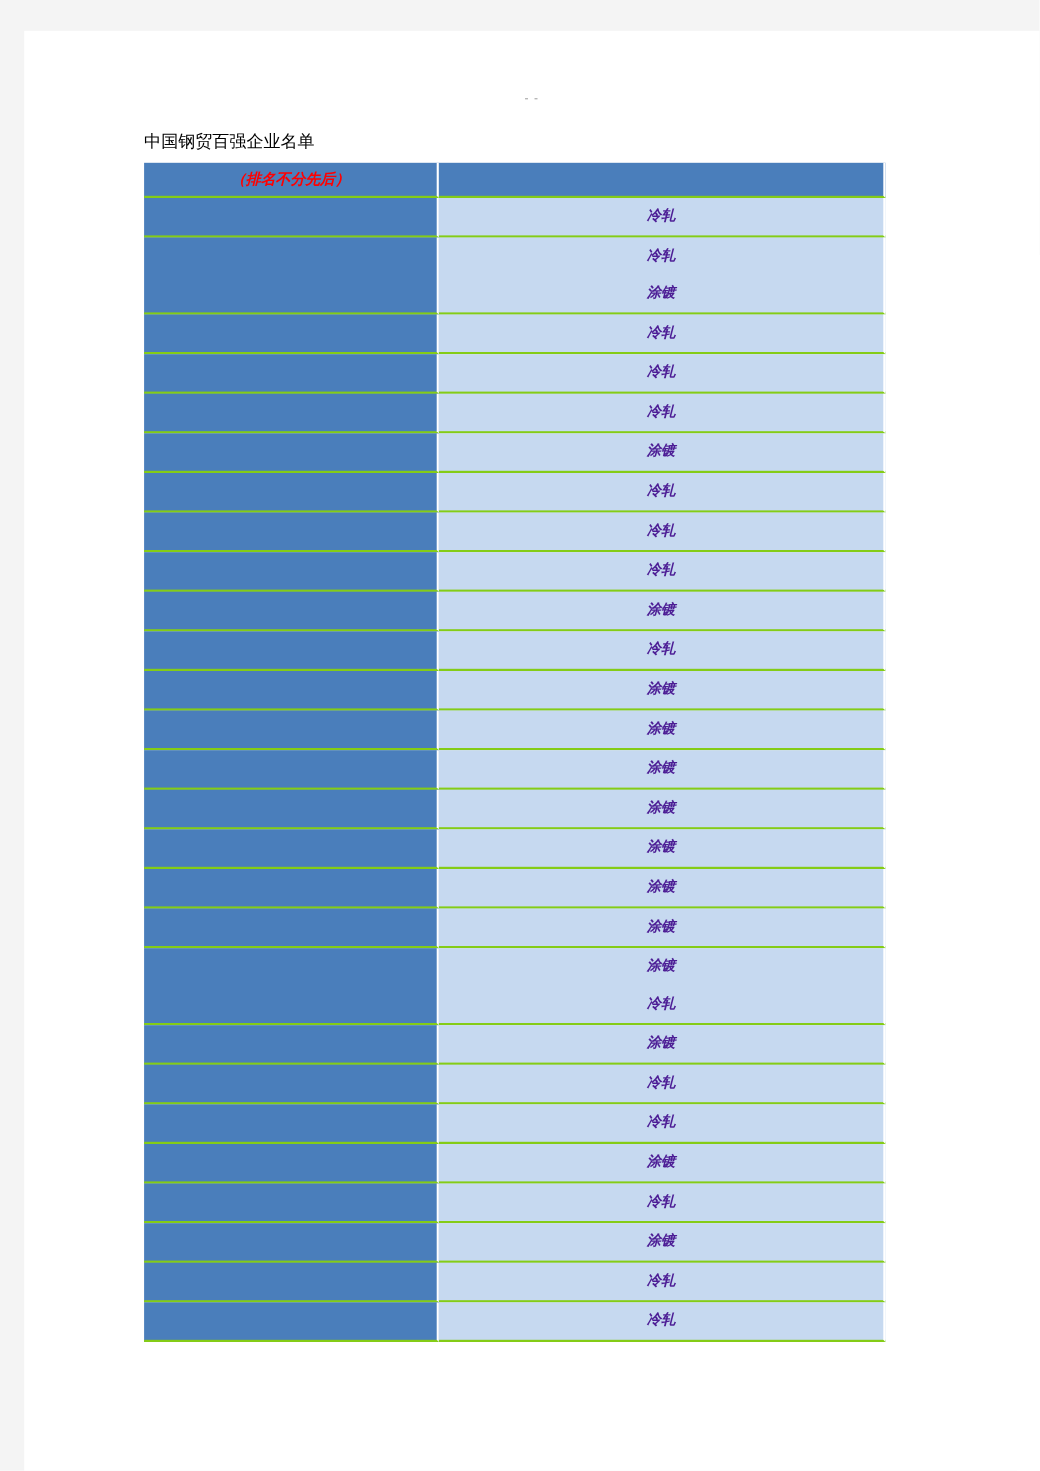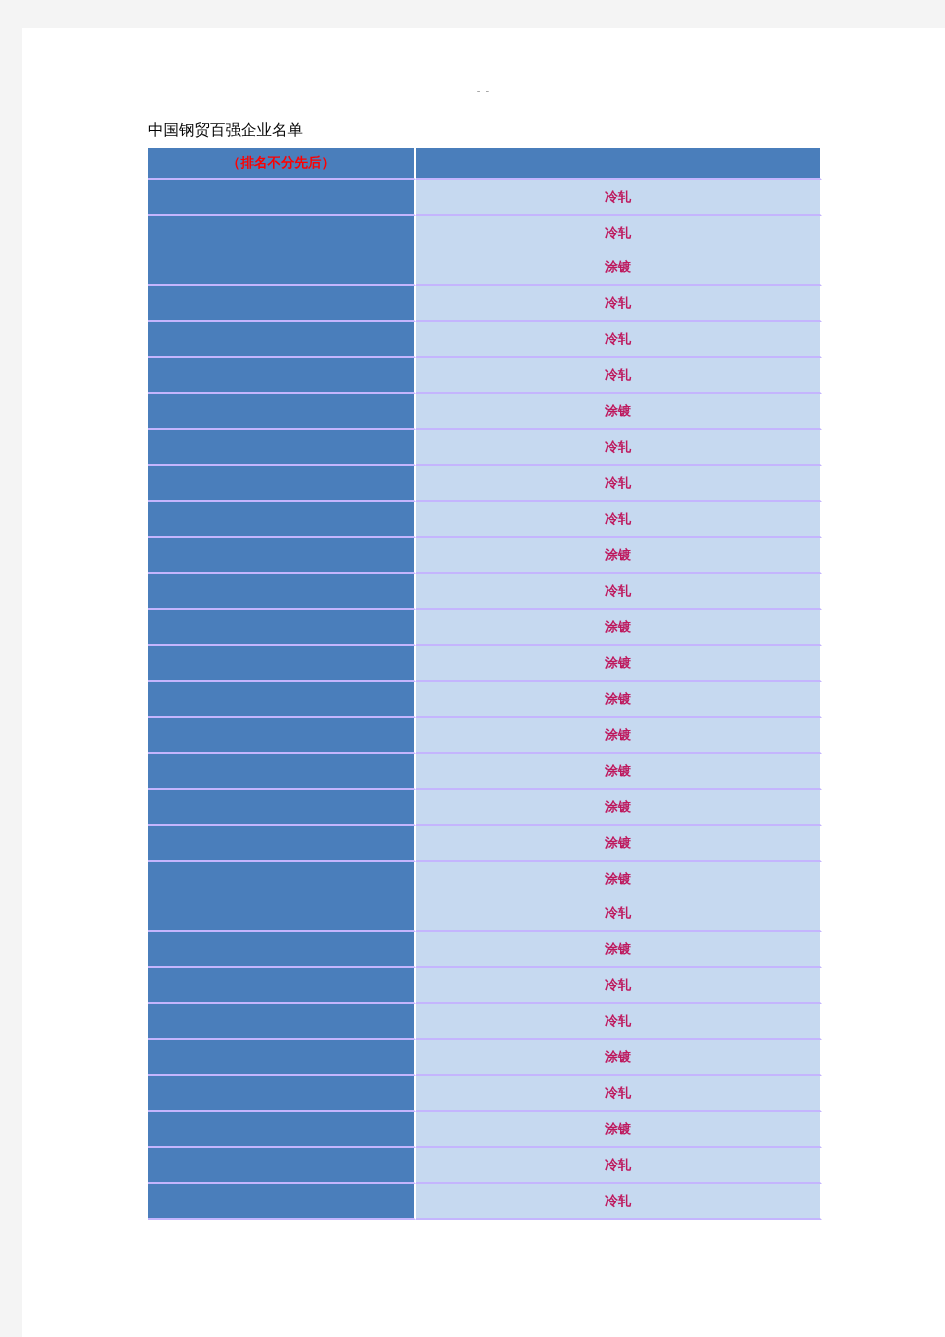--- a/index.html
+++ b/index.html
@@ -28,21 +28,21 @@
     width: 923px;
     text-align: center;
     font-size: 11px;
     color: #9a9a9a;
     letter-spacing: 1px;
     line-height: 12px;
     height: 12px;
   }
   #doc-body {
     position: absolute;
-    left: 126px;
+    left: 109px;
     top: 90px;
     width: 675px;
   }
   .doc-title {
     font-size: 15.5px;
     line-height: 24px;
     color: #000000;
     white-space: nowrap;
   }
   .doc-subtitle {
@@ -55,33 +55,34 @@
   table.steel-table {
     margin-top: 6px;
     border-collapse: separate;
     border-spacing: 0;
     width: 674px;
     table-layout: fixed;
   }
   table.steel-table td {
     padding: 0;
     vertical-align: middle;
-    border-bottom: 2px solid #c4b5fd;
+    border-bottom: 2px solid #84cc16;
     border-right: 2px solid #ffffff;
+    font-style: italic;
   }
   .col-name  { width: 268px; }
   .col-type  { width: 406px; }
 
   td.cell-name {
     background: #4a7ebb;
   }
   td.cell-type {
     background: #c6d9f0;
     text-align: center;
-    color: #be185d;
+    color: #4c1d95;
     font-size: 13px;
     font-weight: bold;
     font-family: "DejaVu Serif", "Liberation Serif", serif;
   }
   td.head-name,
   td.head-type {
     background: #4a7ebb;
     height: 30px;
   }
   td.head-name {

